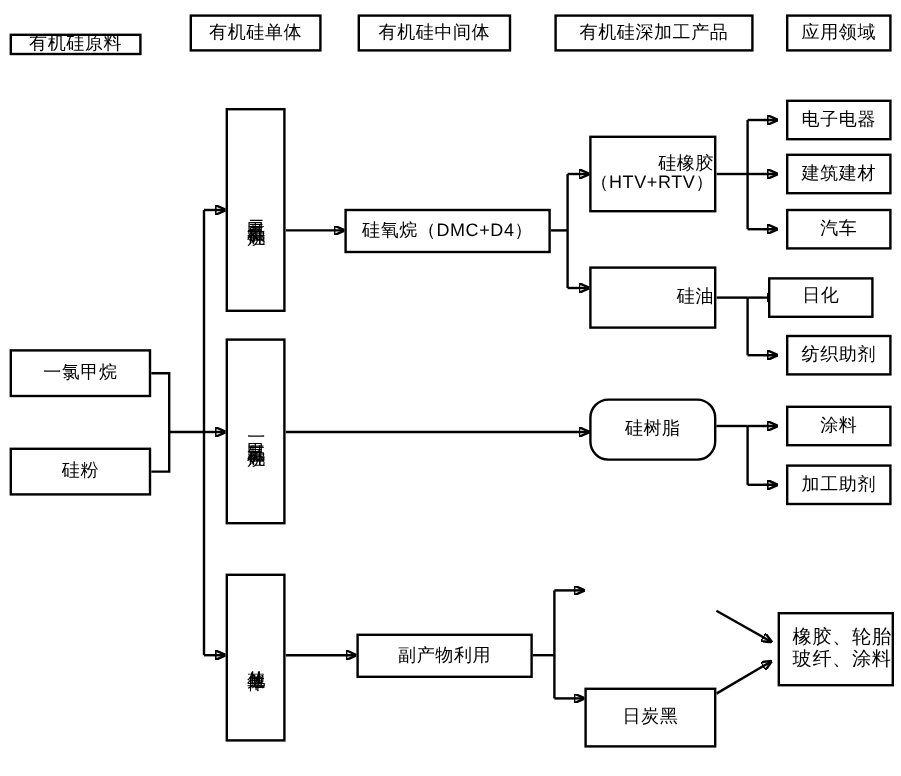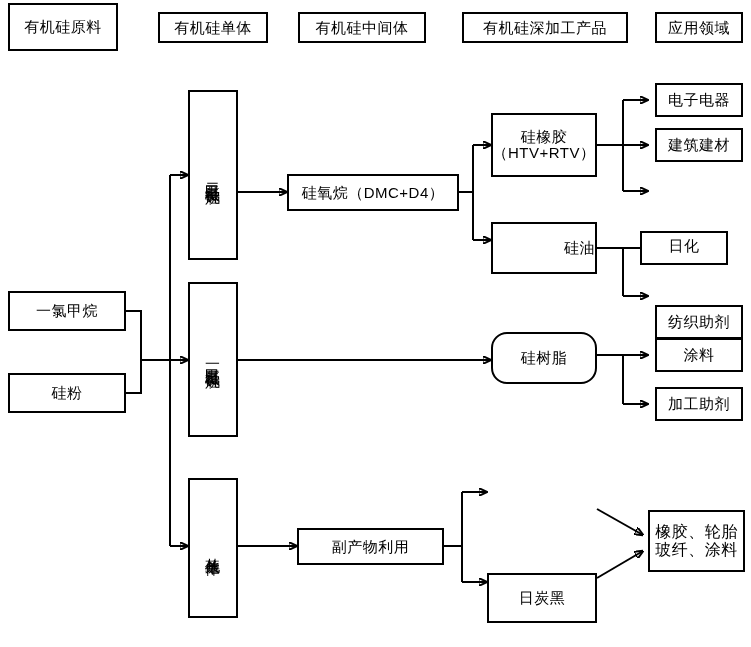--- a/index.html
+++ b/index.html
@@ -18,21 +18,21 @@
     letter-spacing:0.5px;
     z-index:3;
   }
   .hdr{font-size:15px;font-weight:normal;border:2px solid #000;}
   .vert{
     writing-mode:vertical-rl;
     text-orientation:upright;
     letter-spacing:1px;
     line-height:1;
   }
-  .twoline{flex-direction:column;line-height:1.1;}
+  .twoline{flex-direction:column;line-height:1.1;align-items:flex-end;}
   .twoline span{display:block;white-space:nowrap;}
   .big{font-size:16px;}
   svg#wires{position:absolute;left:0;top:0;width:751px;height:647px;z-index:1;}
   svg#wires line, svg#wires path{stroke:#000;stroke-width:2;fill:none;}
 </style>
 </head>
 <body>
 
 <div id="canvas">
 
@@ -81,21 +81,21 @@
 
     <path d="M597,355 L623,355"></path>
     <path d="M623,355 L623,404"></path>
     <path d="M623,355 L648,355" marker-end="url(#ah)"></path>
     <path d="M623,404 L648,404" marker-end="url(#ah)"></path>
 
     <path d="M597,509 L643,535" marker-end="url(#ah)"></path>
     <path d="M597,578 L643,551" marker-end="url(#ah)"></path>
   </svg>
 
-  <div class="box hdr" style="left:8px;  top:3px; width:110px; height:48px;">
+  <div class="box hdr" style="left:8px;  top:28px; width:110px; height:18px;">
     <span>有机硅原料</span>
   </div>
   <div class="box hdr" style="left:158px;top:12px; width:110px; height:31px;">
     <span>有机硅单体</span>
   </div>
   <div class="box hdr" style="left:298px;top:12px; width:128px; height:31px;">
     <span>有机硅中间体</span>
   </div>
   <div class="box hdr" style="left:462px;top:12px; width:166px; height:31px;">
     <span>有机硅深加工产品</span>
@@ -141,24 +141,27 @@
   <div class="box" style="left:487px; top:573px; width:110px; height:50px;">
     <span>日炭黑</span>
   </div>
 
   <div class="box" style="left:655px; top:83px;  width:88px; height:34px;">
     <span>电子电器</span>
   </div>
   <div class="box" style="left:655px; top:128px; width:88px; height:34px;">
     <span>建筑建材</span>
   </div>
+  <div class="box" style="left:655px; top:174px; width:88px; height:34px;">
+    <span>汽车</span>
+  </div>
   <div class="box" style="left:640px; top:231px; width:88px; height:34px;font-family:Liberation Mono, monospace;">
     <span>日化</span>
   </div>
-  <div class="box" style="left:655px; top:279px; width:88px; height:34px;margin-top:26px;">
+  <div class="box" style="left:655px; top:279px; width:88px; height:34px;">
     <span>纺织助剂</span>
   </div>
   <div class="box" style="left:655px; top:338px; width:88px; height:34px;">
     <span>涂料</span>
   </div>
   <div class="box" style="left:655px; top:387px; width:88px; height:34px;">
     <span>加工助剂</span>
   </div>
   <div class="box twoline big" style="left:648px; top:510px; width:97px; height:62px;">
     <span>橡胶、轮胎</span>

